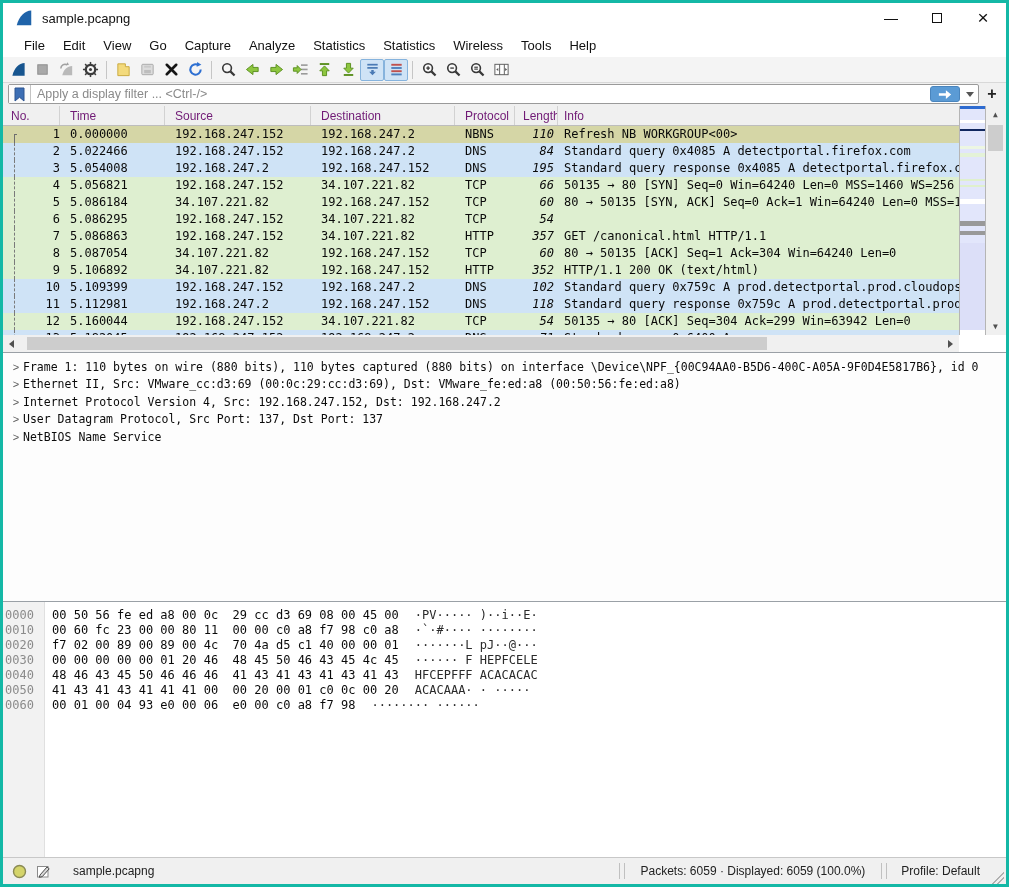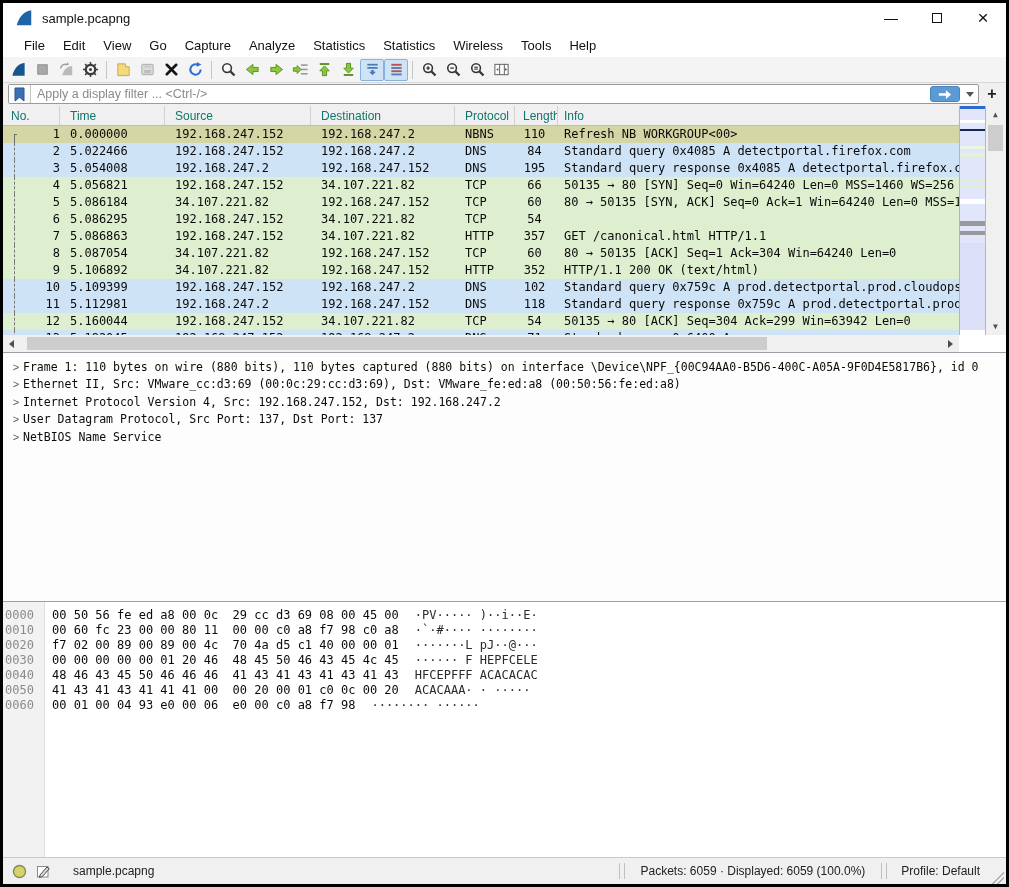--- a/index.html
+++ b/index.html
@@ -1,20 +1,20 @@
 <!DOCTYPE html>
 <html><head>
 <meta charset="utf-8">
 <style>
   * { box-sizing: border-box; margin: 0; padding: 0; }
   html,body { background:#ffffff; }
   body { font-family: "Liberation Sans", sans-serif; }
   #window {
     width: 1009px; height: 887px;
-    border: 3px solid #000000;
+    border: 3px solid #14b8a6;
     background: #ffffff;
     display: flex; flex-direction: column;
     position: relative; overflow: hidden;
   }
   
   .titlebar { height: 30px; background:#ffffff; display:flex; align-items:center; flex:0 0 auto; }
   .titlebar .fin { width:20px; height:20px; margin-left:11px; }
   .titlebar .title { font-size:13px; color:#111; margin-left:8px; }
   .win-controls { margin-left:auto; display:flex; height:100%; }
   .win-btn { width:46px; display:flex; align-items:center; justify-content:center; font-size:14px; color:#111; cursor:default; }
@@ -36,35 +36,35 @@
   .bookmark-btn svg { width:13px; height:15px; }
   .filter-input { flex:1 1 auto; border:none; outline:none; font-family:"Liberation Sans",sans-serif; font-size:12.5px; color:#b91c1c; padding:0 6px; height:100%; background:transparent; }
   .filter-input::placeholder { color:#8a8a8a; opacity:1; }
   .apply-btn { width:30px; height:16px; background:#5b9bd5; border:1px solid #4a85bd; border-radius:3px; display:flex; align-items:center; justify-content:center; margin-right:2px; }
   .apply-btn svg { width:14px; height:11px; }
   .caret-btn { width:16px; height:100%; display:flex; align-items:center; justify-content:center; }
   .caret { width:0; height:0; border-left:4px solid transparent; border-right:4px solid transparent; border-top:5px solid #555; }
   .add-btn { width:18px; text-align:center; font-size:16px; font-weight:bold; color:#222; margin-left:4px; }
   
   .plist { height:247px; flex:0 0 auto; position:relative; background:#ffffff; border-bottom:1px solid #9aa0a6; overflow:hidden; font-family:"DejaVu Sans Mono", monospace; }
-  .plist-header { height:20px; background:#f0f0f0; border-bottom:1px solid #bdbdbd; display:flex; font-family:"Liberation Sans",sans-serif; font-size:12px; color:#0f766e; }
+  .plist-header { height:20px; background:#f0f0f0; border-bottom:1px solid #bdbdbd; display:flex; font-family:"Liberation Sans",sans-serif; font-size:12px; color:#701a75; }
   .ph-cell { border-right:1px solid #d2d2d2; display:flex; align-items:center; overflow:hidden; white-space:nowrap; }
   .ph-no { width:57px; padding-left:8px; }
   .ph-time { width:105px; padding-left:10px; }
   .ph-src { width:146px; padding-left:10px; }
   .ph-dst { width:144px; padding-left:10px; }
   .ph-proto { width:60px; padding-left:10px; }
   .ph-len { width:43px; padding-left:8px; }
   .ph-info { flex:1; padding-left:6px; border-right:none; }
   .plist-rows { height:209px; overflow:hidden; }
   .plist-row { display:grid; grid-template-columns:14px 43px 105px 146px 144px 60px 43px 1fr; height:17px; font-size:12px; color:#0a0a0a; white-space:nowrap; }
   .plist-row > div { overflow:hidden; line-height:17px; }
   .c-no { text-align:right; }
   .c-time,.c-src,.c-dst,.c-proto { padding-left:10px; }
-  .c-len { text-align:center; padding-right:4px; }
+  .c-len { text-align:right; padding-right:4px;font-style:italic; }
   .c-info { padding-left:6px; }
   .row-nbns { background:#d5d6a6; }
   .row-dns  { background:#cfe3f6; }
   .row-tcp  { background:#deefd0; }
   .tree-dash { border-left:1px dashed #7a7a7a; margin-left:11px; height:100%; }
   .tree-corner { border-left:1px solid #6e6e6e; border-top:1px solid #6e6e6e; margin-left:11px; margin-top:8px; height:9px; width:6px; }
   
   .scroll-col { position:absolute; top:0; right:0; bottom:17px; width:47px; display:flex; background:#f0f0f0; }
   .minimap { width:27px; background:#ffffff; border-left:1px solid #b5b5b5; border-right:1px solid #b5b5b5; display:flex; flex-direction:column; }
   .minimap div { width:100%; flex:0 0 auto; }

